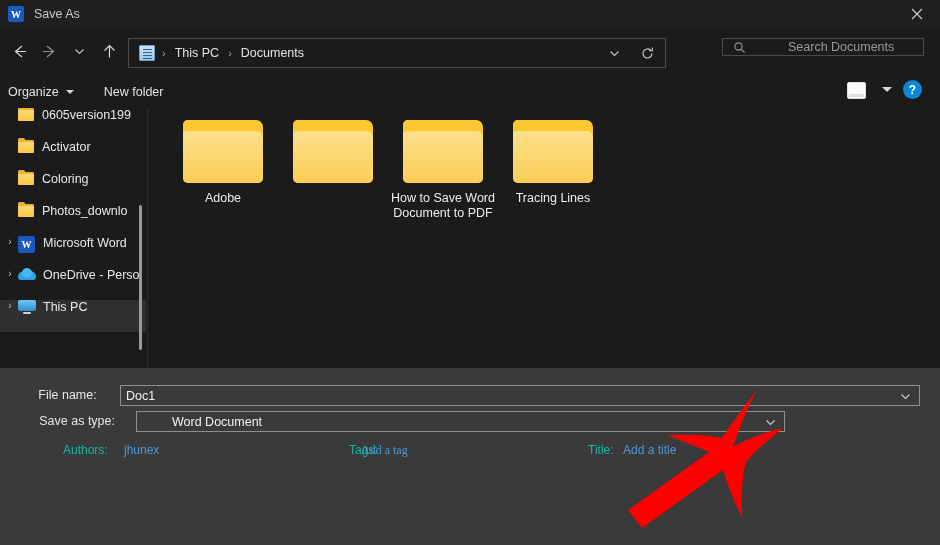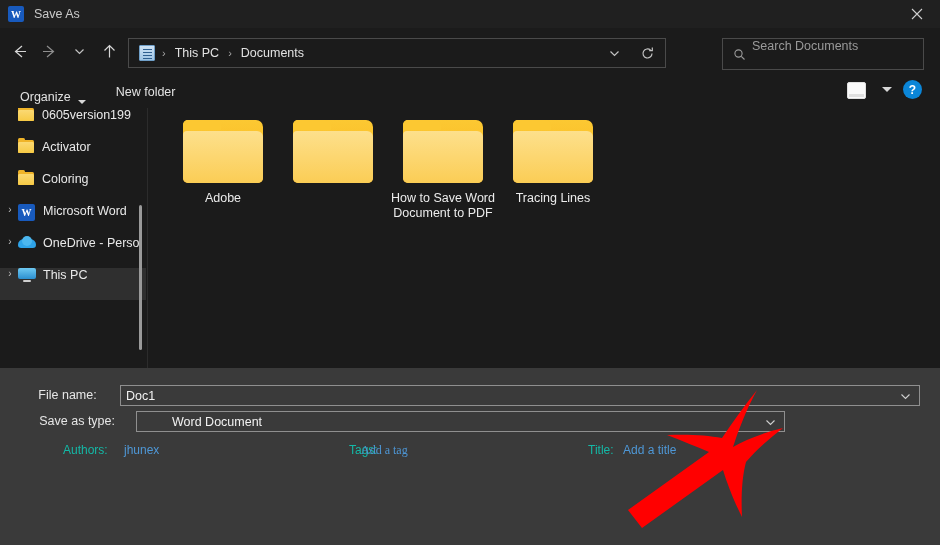--- a/index.html
+++ b/index.html
@@ -80,40 +80,40 @@
   .addr-chev {
     position: absolute; right: 44px; top: 0; height: 28px;
     display: flex; align-items: center; color: #c2c2c2;
   }
   .addr-refresh {
     position: absolute; right: 10px; top: 0; height: 28px;
     display: flex; align-items: center; color: #c2c2c2;
   }
   .searchbox {
     position: absolute; left: 722px; top: 10px;
-    width: 202px; height: 32px;
+    width: 202px; height: 18px;
     border: 1px solid #4a4a4a; background: #1b1b1b;
-    display: flex; 
+    display: flex; align-items: center; gap: 36px;
   }
   .search-ph {
     font-size: 12.5px; color: #9a9a9a; margin-left: 6px;
   }
 
   
   .cmdbar {
     position: absolute; top: 75px; left: 0;
     width: 940px; height: 33px;
     background: #1b1b1b;
     display: flex; align-items: center;
   }
   .cmd-item {
     font-size: 12.5px; color: #e2e2e2;
     display: flex; align-items: center; height: 24px;
   }
-  .cmd-organize { margin-left: 20px; align-items: flex-end; }
+  .cmd-organize { margin-left: 8px; }
   .cmd-newfolder { margin-left: 30px; }
   .caret-dn {
     display: inline-block; margin-left: 7px;
     width: 0; height: 0;
     border-left: 4px solid transparent;
     border-right: 4px solid transparent;
     border-top: 4px solid #d8d8d8;
   }
   .view-toggle {
     position: absolute; right: 74px; top: 7px;
@@ -384,20 +384,25 @@
       </div>
       <div class="side-item">
         <span class="side-indent"></span>
         <span class="folder-sm"></span>
         <span>Activator</span>
       </div>
       <div class="side-item">
         <span class="side-indent"></span>
         <span class="folder-sm"></span>
         <span>Coloring</span>
+      </div>
+      <div class="side-item">
+        <span class="side-indent"></span>
+        <span class="folder-sm"></span>
+        <span>Photos_downlo</span>
       </div>
       <div class="side-item">
         <span class="side-chev">›</span>
         <span class="ic-word">W</span>
         <span>Microsoft Word</span>
       </div>
       <div class="side-item">
         <span class="side-chev">›</span>
         <span class="ic-cloud"></span>
         <span>OneDrive - Perso</span>

